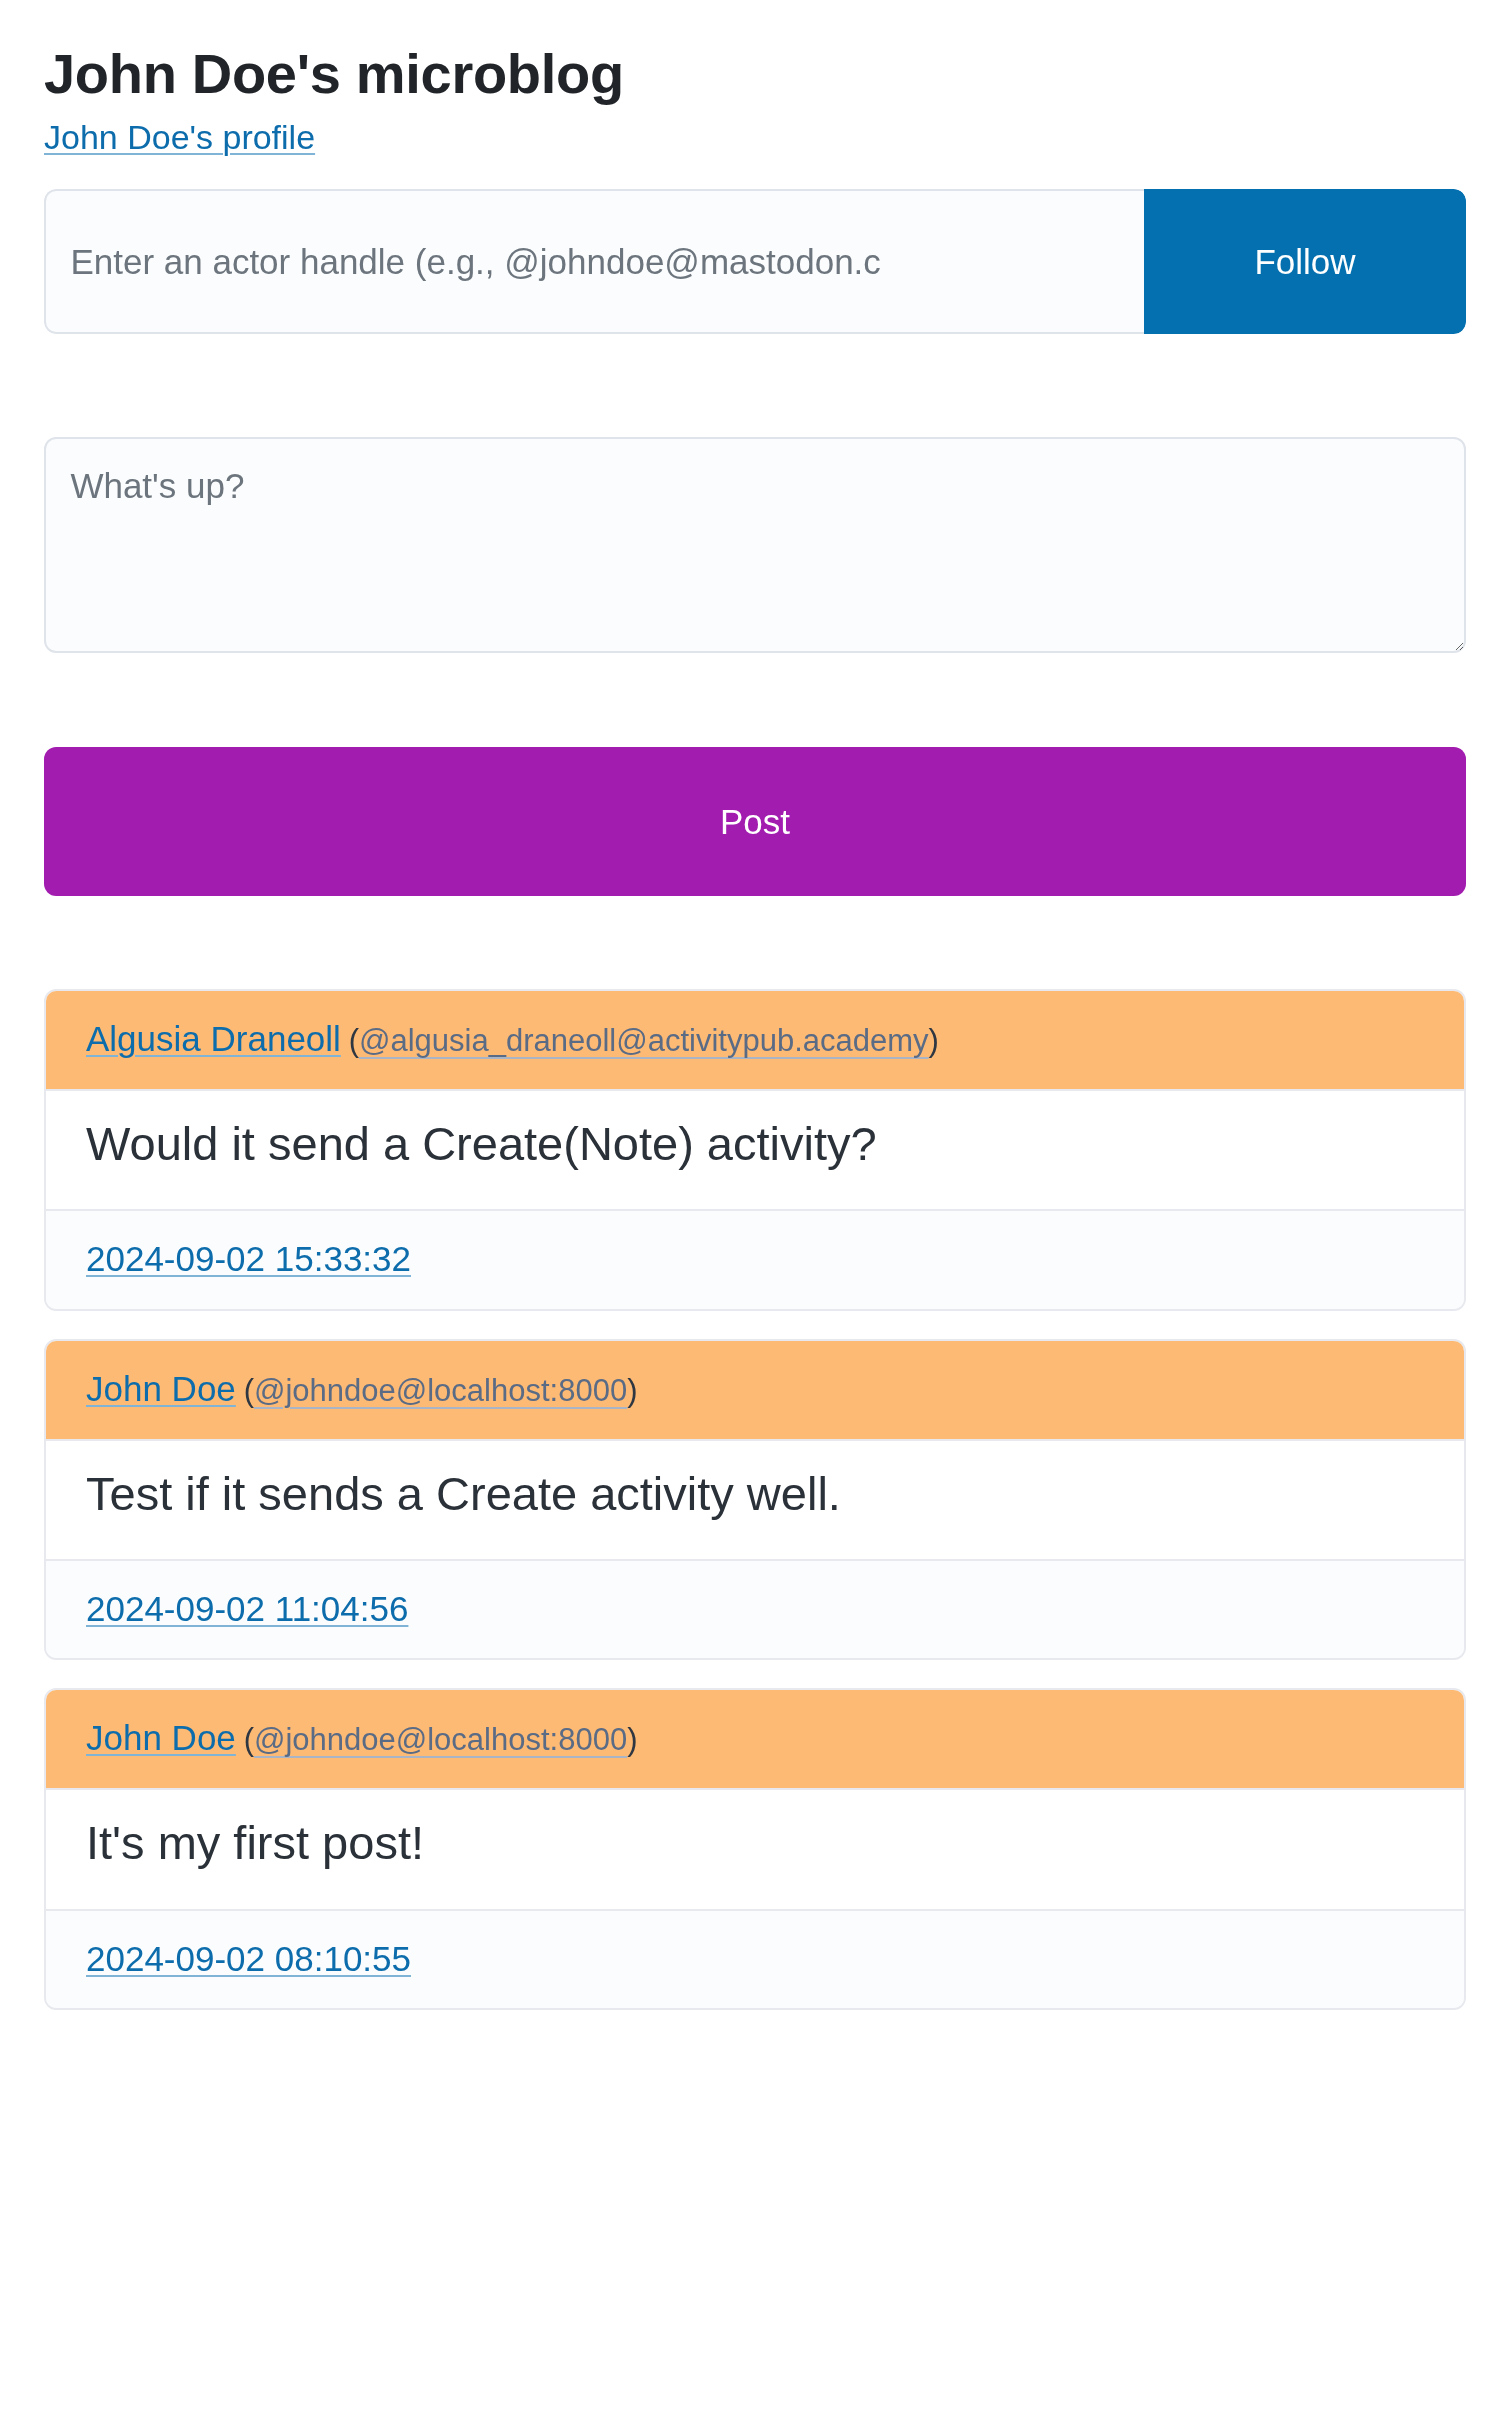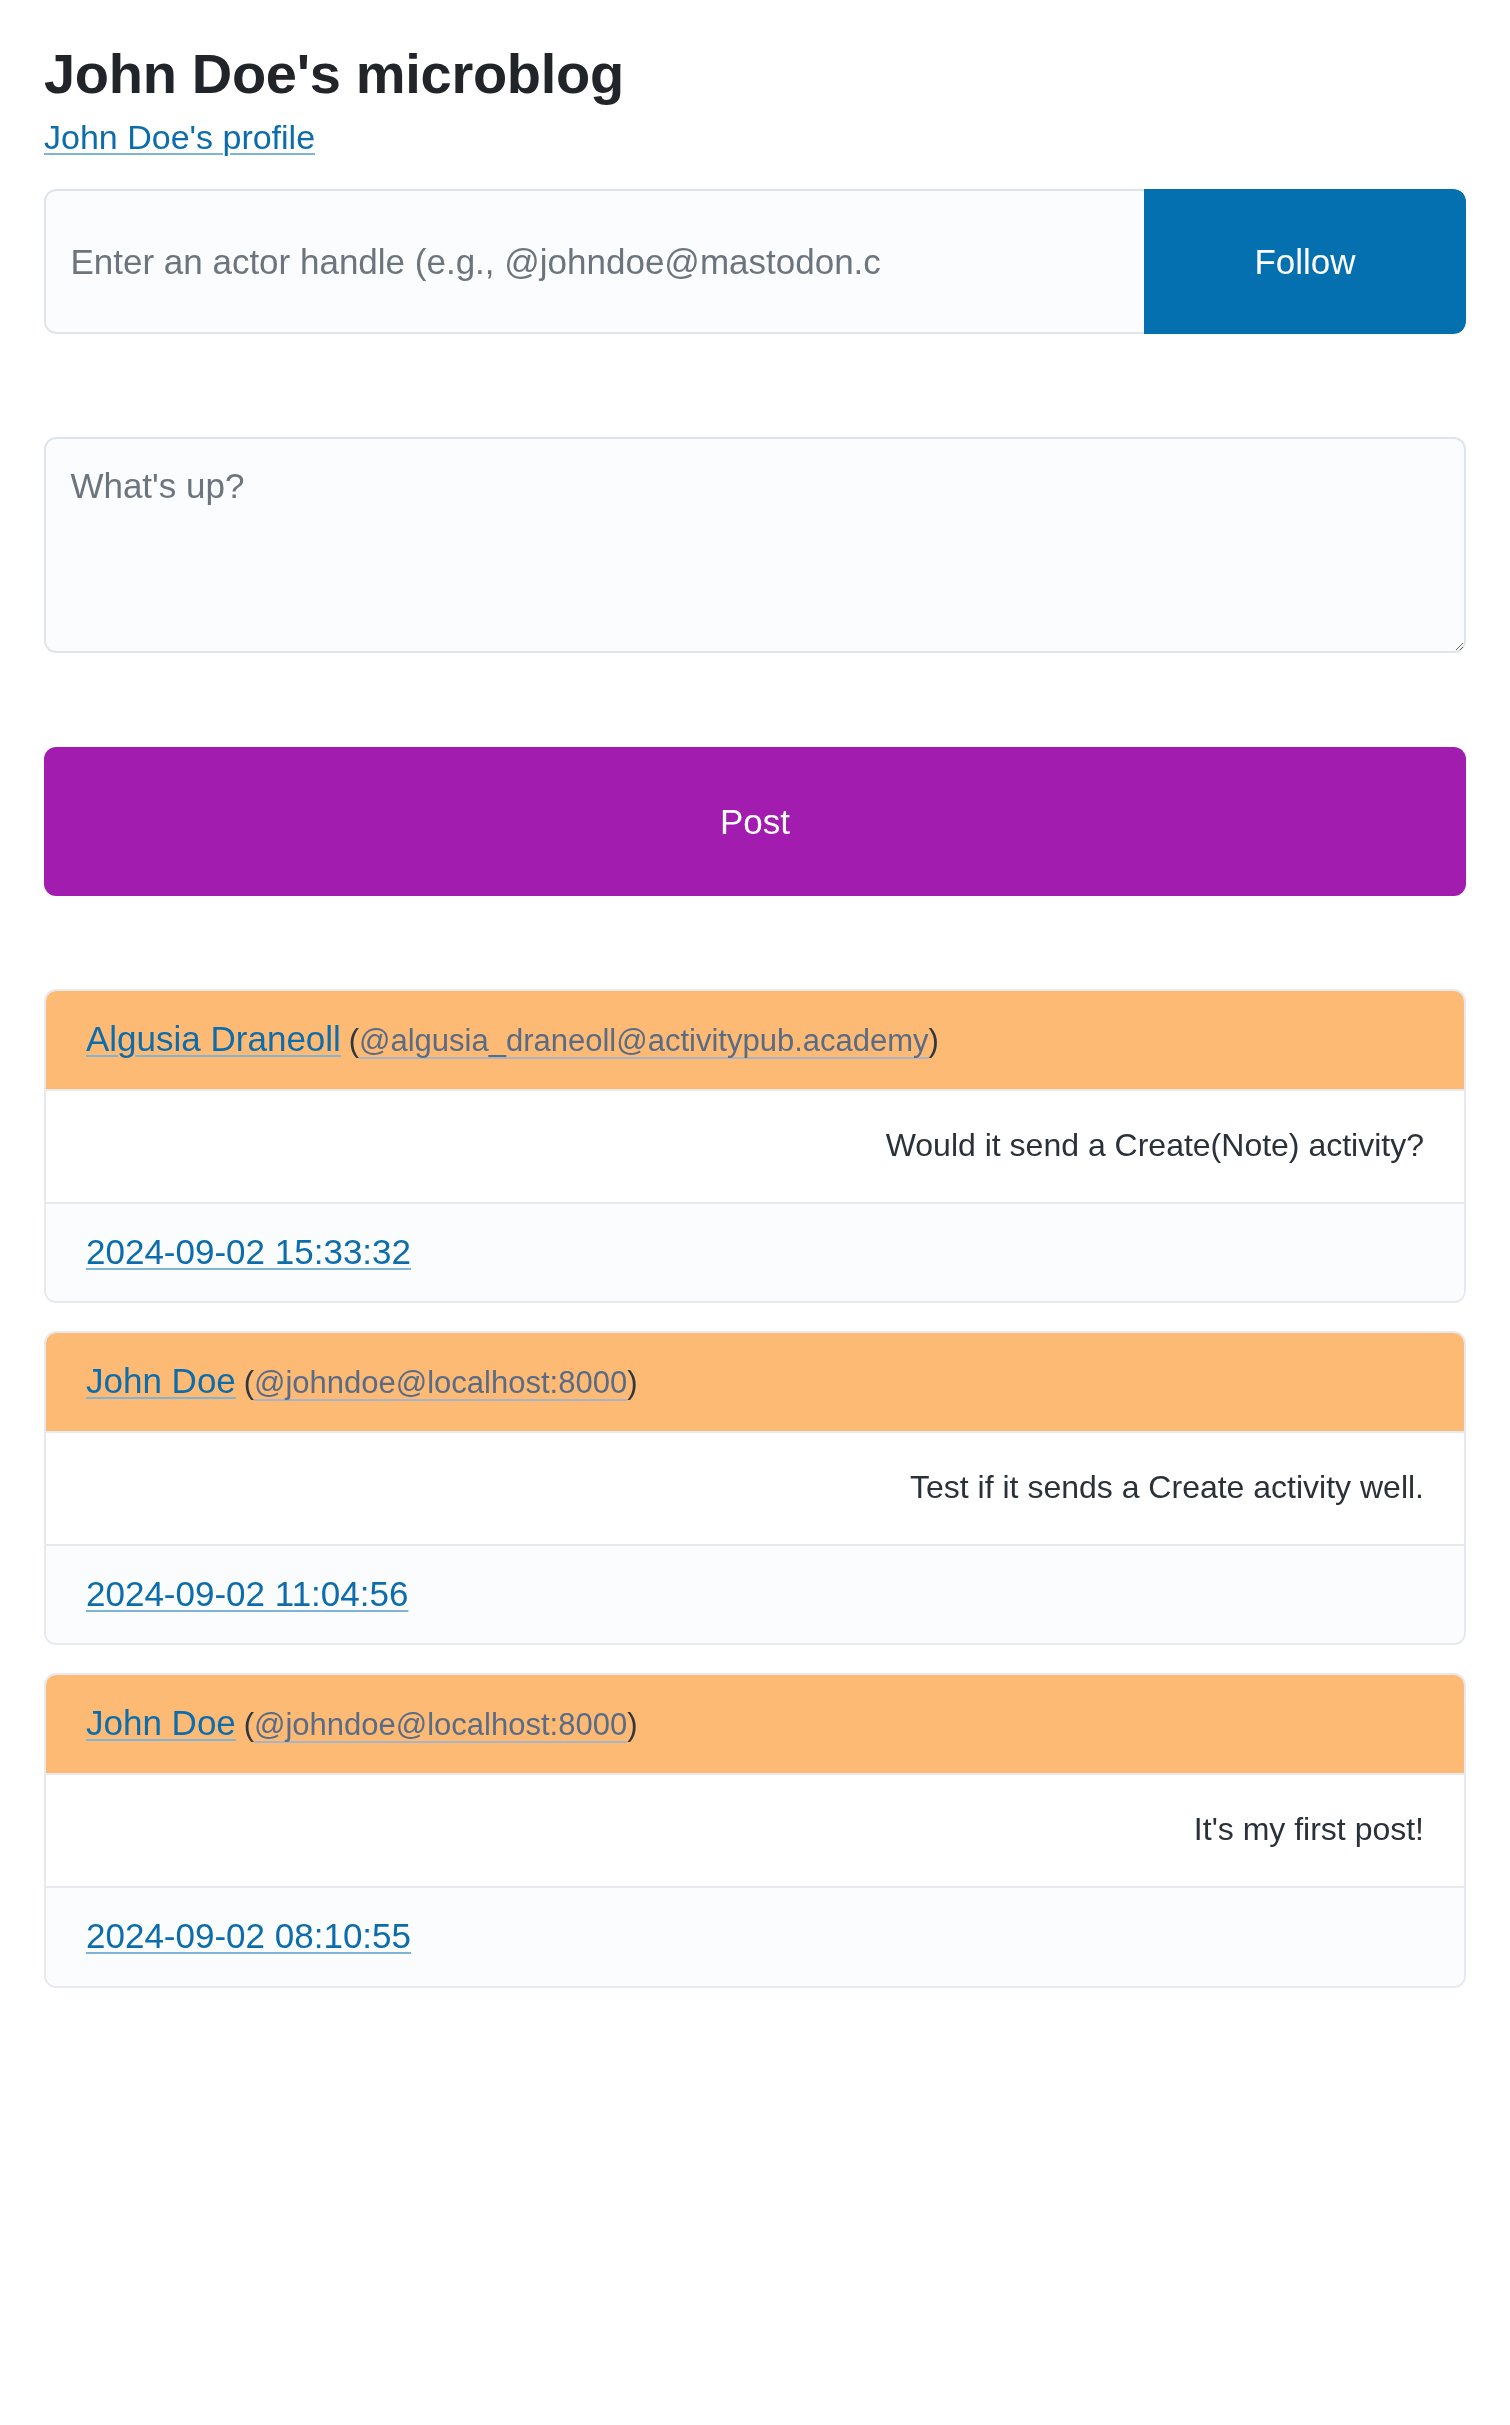--- a/index.html
+++ b/index.html
@@ -153,25 +153,24 @@
   .handle-text {
     color: #5a6b86;
     text-decoration: underline;
     text-decoration-thickness: 2.2px;
     text-underline-offset: 5.5px;
     text-decoration-color: #a9b4c6;
   }
   .card-body {
     background: #ffffff;
     border-bottom: 2.2px solid #e7e9ef;
-    padding: 34px 40px 35px 40px;
-    font-size: 32px;
+    padding: 22px 40px 35px 40px;
+    font-size: 47px;
     line-height: 1.3;
     color: #2b3139;
-    text-align: right;
   }
   .card-footer {
     background: #fbfcfd;
     padding: 29px 64px 30px 40px;
   }
   .timestamp-link {
     font-size: 35px;
     line-height: 1.1;
   }
 </style>

